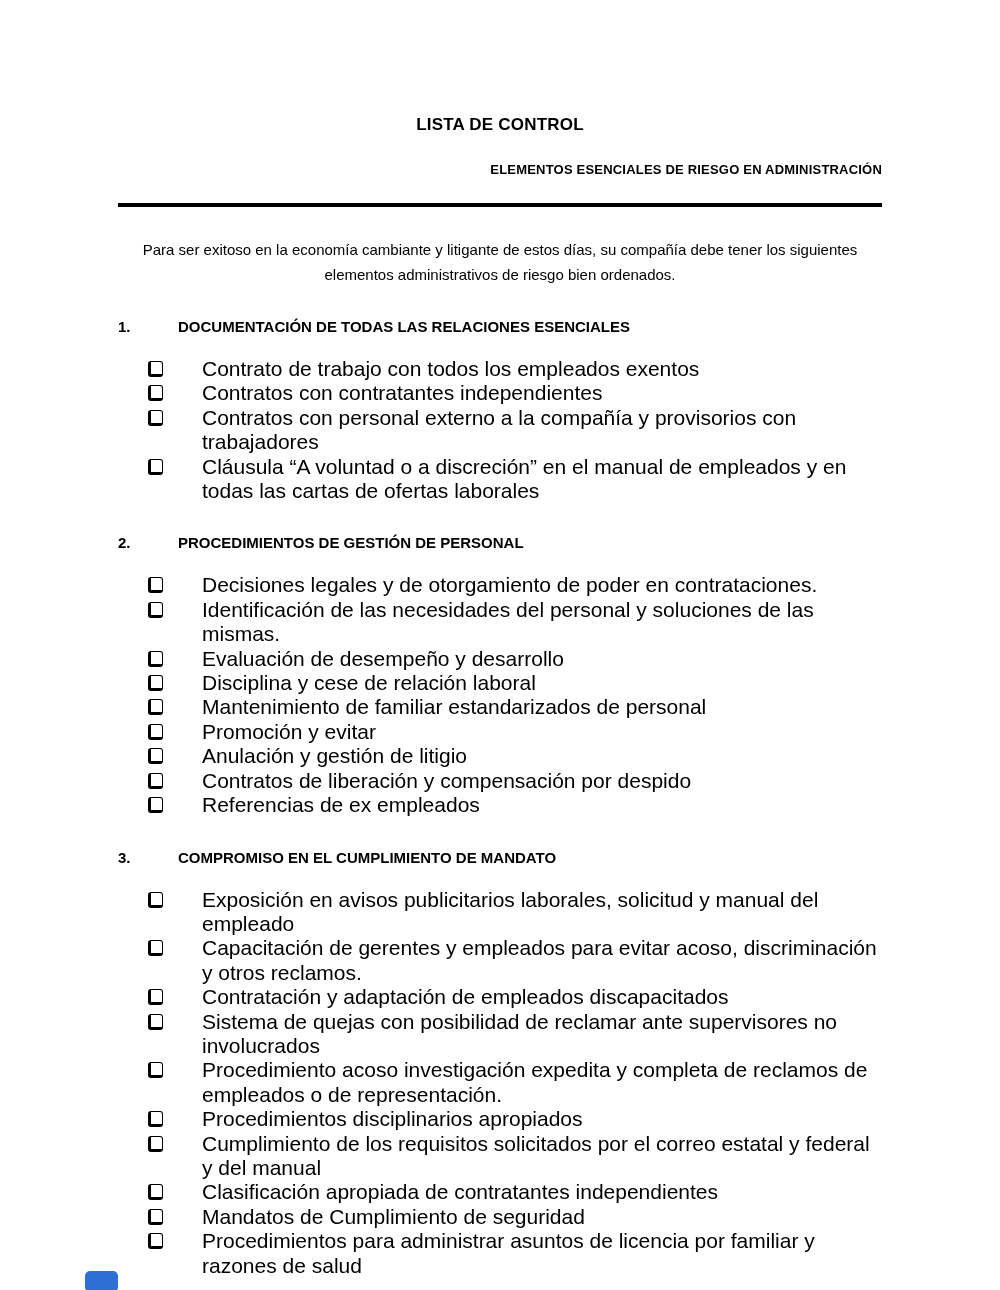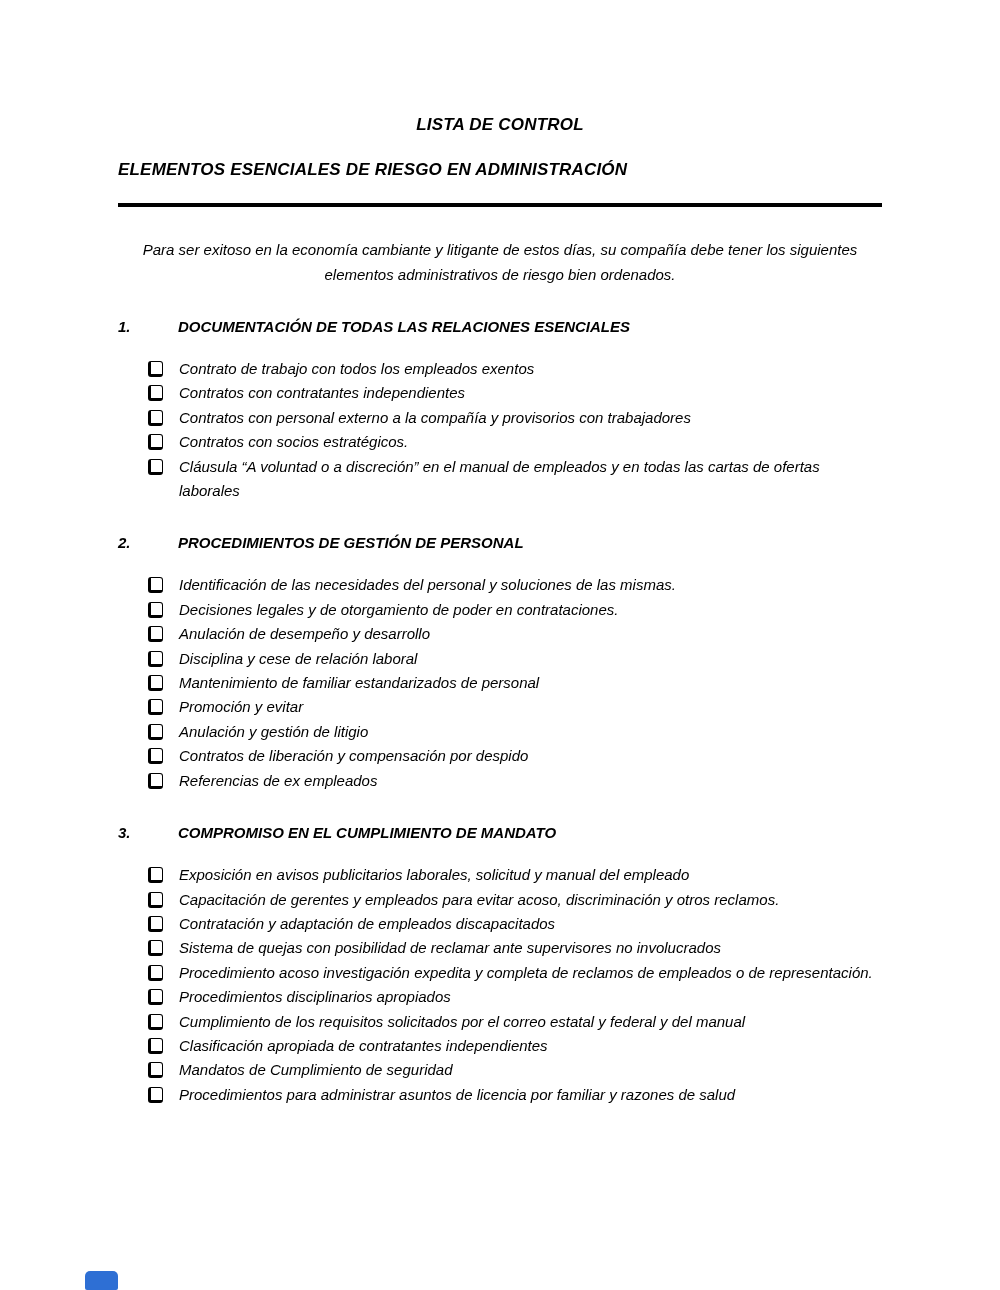--- a/index.html
+++ b/index.html
@@ -6,37 +6,36 @@
   .page{
     position:relative;
     width:1000px;
     height:1290px;
     background:#ffffff;
     color:#000000;
     font-family:"Liberation Sans", sans-serif;
     box-sizing:border-box;
     padding:0 118px;
     overflow:hidden;
-    font-style:italic;
   }
   .doc-title{
     margin:0;
     padding-top:113px;
     font-size:17px;
     line-height:23px;
     font-weight:bold;
     text-align:center;
     letter-spacing:.2px;
   }
   .doc-subtitle{
     margin:22px 0 0 0;
-    font-size:17px;
+    font-size:13px;
     line-height:23px;
     font-weight:bold;
-    text-align:left;
+    text-align:right;
     letter-spacing:.2px;
   }
   .rule{
     height:4px;
     background:#000000;
     margin-top:22px;
   }
   .intro{
     margin:30px 0 0 0;
     font-size:15px;
@@ -51,22 +50,23 @@
     font-weight:bold;
   }
   .sec-num{width:60px;flex:none;}
   .items{margin-top:20px;}
   .item{
     display:flex;
     align-items:flex-start;
     padding-left:30px;
   }
   .item-text{
-    font-size:15px;
+    font-size:21px;
     line-height:24.4px;
+    margin-left:23px;
   }
   .cb{
     display:inline-block;
     width:11px;
     height:12px;
     border:1.7px solid #000;
     border-left-width:3px;
     border-bottom-width:3px;
     border-radius:3px;
     background:#fff;
@@ -107,46 +107,42 @@
       <div class="item">
         <span class="cb"></span>
         <span class="item-text">Contratos con contratantes independientes</span>
       </div>
       <div class="item">
         <span class="cb"></span>
         <span class="item-text">Contratos con personal externo a la compañía y provisorios con trabajadores</span>
       </div>
       <div class="item">
         <span class="cb"></span>
-        <span class="item-text">Contratos con socios estratégicos.</span>
-      </div>
-      <div class="item">
-        <span class="cb"></span>
         <span class="item-text">Cláusula “A voluntad o a discreción” en el manual de empleados y en todas las cartas de ofertas laborales</span>
       </div>
     </div>
   </section>
 
   <section>
     <div class="sec-head">
       <span class="sec-num">2.</span>
       <span class="sec-title">PROCEDIMIENTOS DE GESTIÓN DE PERSONAL</span>
     </div>
     <div class="items">
       <div class="item">
         <span class="cb"></span>
+        <span class="item-text">Decisiones legales y de otorgamiento de poder en contrataciones.</span>
+      </div>
+      <div class="item">
+        <span class="cb"></span>
         <span class="item-text">Identificación de las necesidades del personal y soluciones de las mismas.</span>
       </div>
       <div class="item">
         <span class="cb"></span>
-        <span class="item-text">Decisiones legales y de otorgamiento de poder en contrataciones.</span>
-      </div>
-      <div class="item">
-        <span class="cb"></span>
-        <span class="item-text">Anulación de desempeño y desarrollo</span>
+        <span class="item-text">Evaluación de desempeño y desarrollo</span>
       </div>
       <div class="item">
         <span class="cb"></span>
         <span class="item-text">Disciplina y cese de relación laboral</span>
       </div>
       <div class="item">
         <span class="cb"></span>
         <span class="item-text">Mantenimiento de familiar estandarizados de personal</span>
       </div>
       <div class="item">

